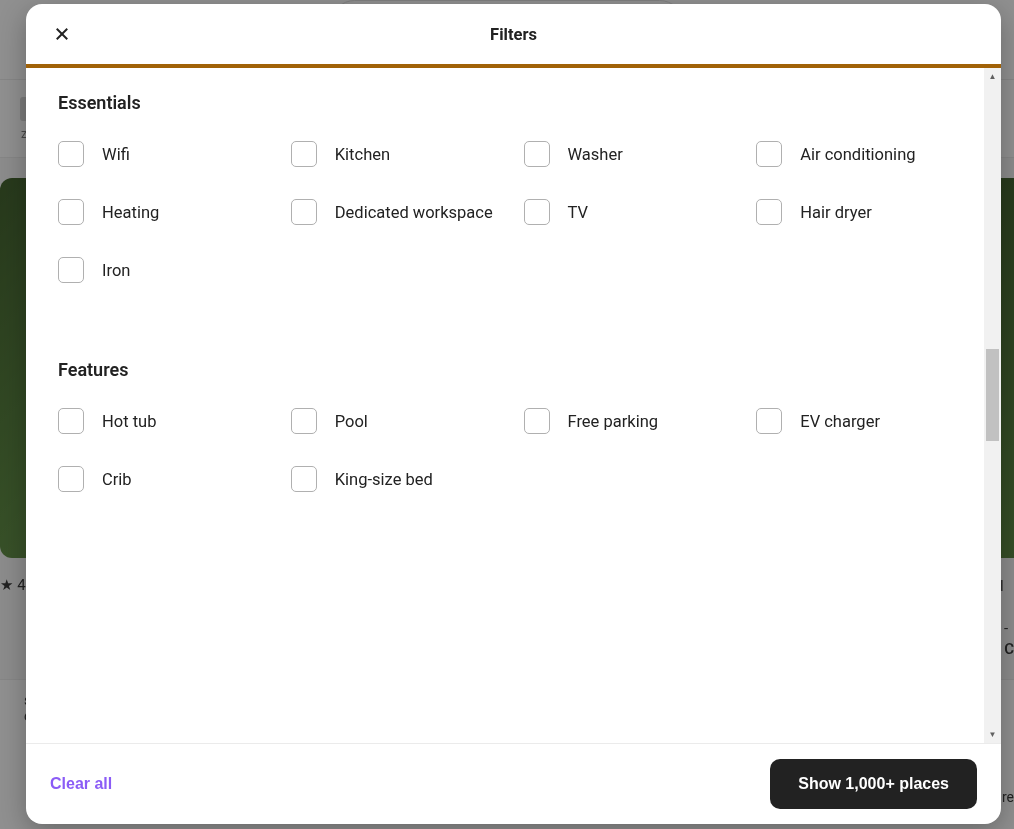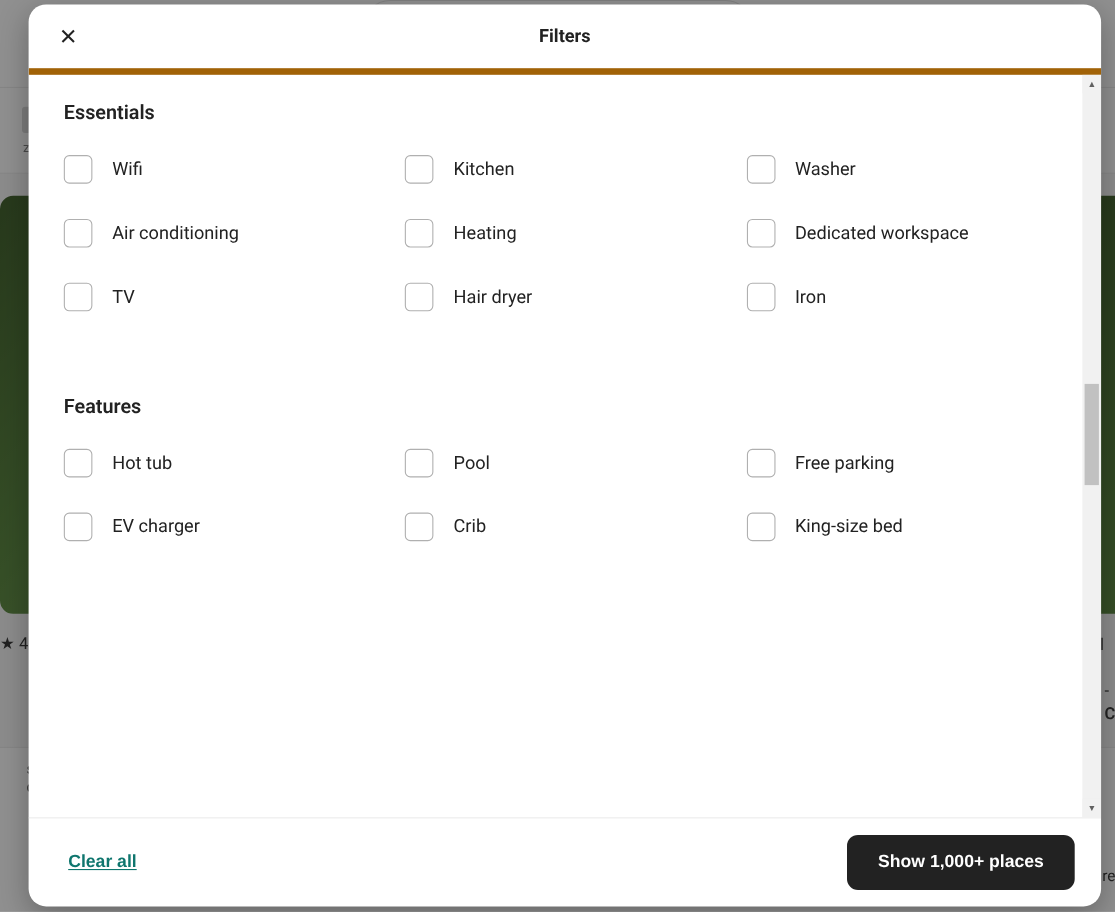--- a/index.html
+++ b/index.html
@@ -21,36 +21,36 @@
     .bg-listing-right { position: absolute; top: 178px; right: 0; width: 30px; height: 380px; background: linear-gradient(135deg, #2d5016, #4a7c2c); border-top-left-radius: 12px; border-bottom-left-radius: 12px; }
     .bg-rating { position: absolute; top: 576px; left: 0; font-size: 15px; color: #222; }
     .bg-text-right { position: absolute; right: 0; top: 576px; font-size: 15px; color: #222; line-height: 1.4; text-align: left; }
     .bg-bottom { position: absolute; bottom: 0; left: 0; right: 0; height: 150px; background: #fff; border-top: 1px solid #ebebeb; padding: 12px 24px; font-size: 14px; color: #222; }
     .bg-bottom-right { position: absolute; right: 0; bottom: 24px; font-size: 14px; color: #222; }
     
     .overlay { position: absolute; inset: 0; background: rgba(34,34,34,0.5); }
     
     
     .modal { position: absolute; top: 4px; left: 26px; width: 975px; height: 820px; background: #fff; border-radius: 16px; display: flex; flex-direction: column; overflow: hidden; box-shadow: 0 8px 28px rgba(0,0,0,0.28); }
-    .modal-header { position: relative; height: 64px; min-height: 64px; border-bottom: 6px solid #a16207; display: flex; align-items: center; justify-content: center; padding: 0 24px; }
+    .modal-header { position: relative; height: 64px; min-height: 64px; border-bottom: 4px solid #a16207; display: flex; align-items: center; justify-content: center; padding: 0 24px; }
     .modal-header h1 { font-size: 16.5px; font-weight: 700; color: #222; }
     .close-btn { position: absolute; left: 20px; top: 50%; transform: translateY(-50%); width: 32px; height: 32px; border-radius: 50%; background: transparent; border: none; cursor: pointer; display: flex; align-items: center; justify-content: center; padding: 0; }
     .close-btn svg { width: 18px; height: 18px; stroke: #222; stroke-width: 2.5; fill: none; }
     
     .modal-body { flex: 1; overflow-y: auto; padding: 24px 32px 40px 32px; position: relative; }
     
     .section { margin-bottom: 76px; }
     .section-title { font-size: 18px; font-weight: 600; color: #222; margin-bottom: 28px; }
-    .checkbox-grid { display: grid; grid-template-columns: 1fr 1fr 1fr; row-gap: 32px; column-gap: 20px; }
+    .checkbox-grid { display: grid; grid-template-columns: 1fr 1fr 1fr 1fr; row-gap: 32px; column-gap: 20px; }
     .checkbox-item { display: flex; align-items: center; gap: 18px; cursor: pointer; }
     .checkbox-box { width: 26px; height: 26px; border: 1px solid #b0b0b0; border-radius: 5px; flex-shrink: 0; background: #fff; }
     .checkbox-label { font-size: 16.5px; color: #222; font-weight: 400; }
     
     .modal-footer { height: 81px; min-height: 81px; border-top: 1px solid #ebebeb; display: flex; align-items: center; justify-content: space-between; padding: 0 24px; }
-    .clear-btn { background: transparent; border: none; font-size: 16px; font-weight: 600; color: #0f766e; cursor: pointer; text-decoration: underline; text-underline-offset: 2px; margin-left: 12px; }
+    .clear-btn { background: transparent; border: none; font-size: 16px; font-weight: 600; color: #8b5cf6; cursor: pointer; text-underline-offset: 2px; }
     .show-btn { background: #222; color: #fff; border: none; border-radius: 10px; padding: 16px 28px; font-size: 16px; font-weight: 600; cursor: pointer; }
     
     
     .modal-body-wrap { position: relative; flex: 1; display: flex; overflow: hidden; }
     .modal-body { flex: 1; }
     .fake-scroll-track { position: absolute; right: 0; top: 0; bottom: 0; width: 17px; background: #f1f1f1; }
     .fake-scroll-thumb { position: absolute; right: 2px; top: 281px; width: 13px; height: 92px; background: #c1c1c1; border-radius: 0; }
     .fake-scroll-arrow { position: absolute; right: 0; width: 17px; height: 17px; display:flex; align-items:center; justify-content:center; font-size: 8px; color: #606060; background: #f1f1f1; }
     .fake-scroll-arrow.up { top: 0; }
     .fake-scroll-arrow.down { bottom: 0; }

